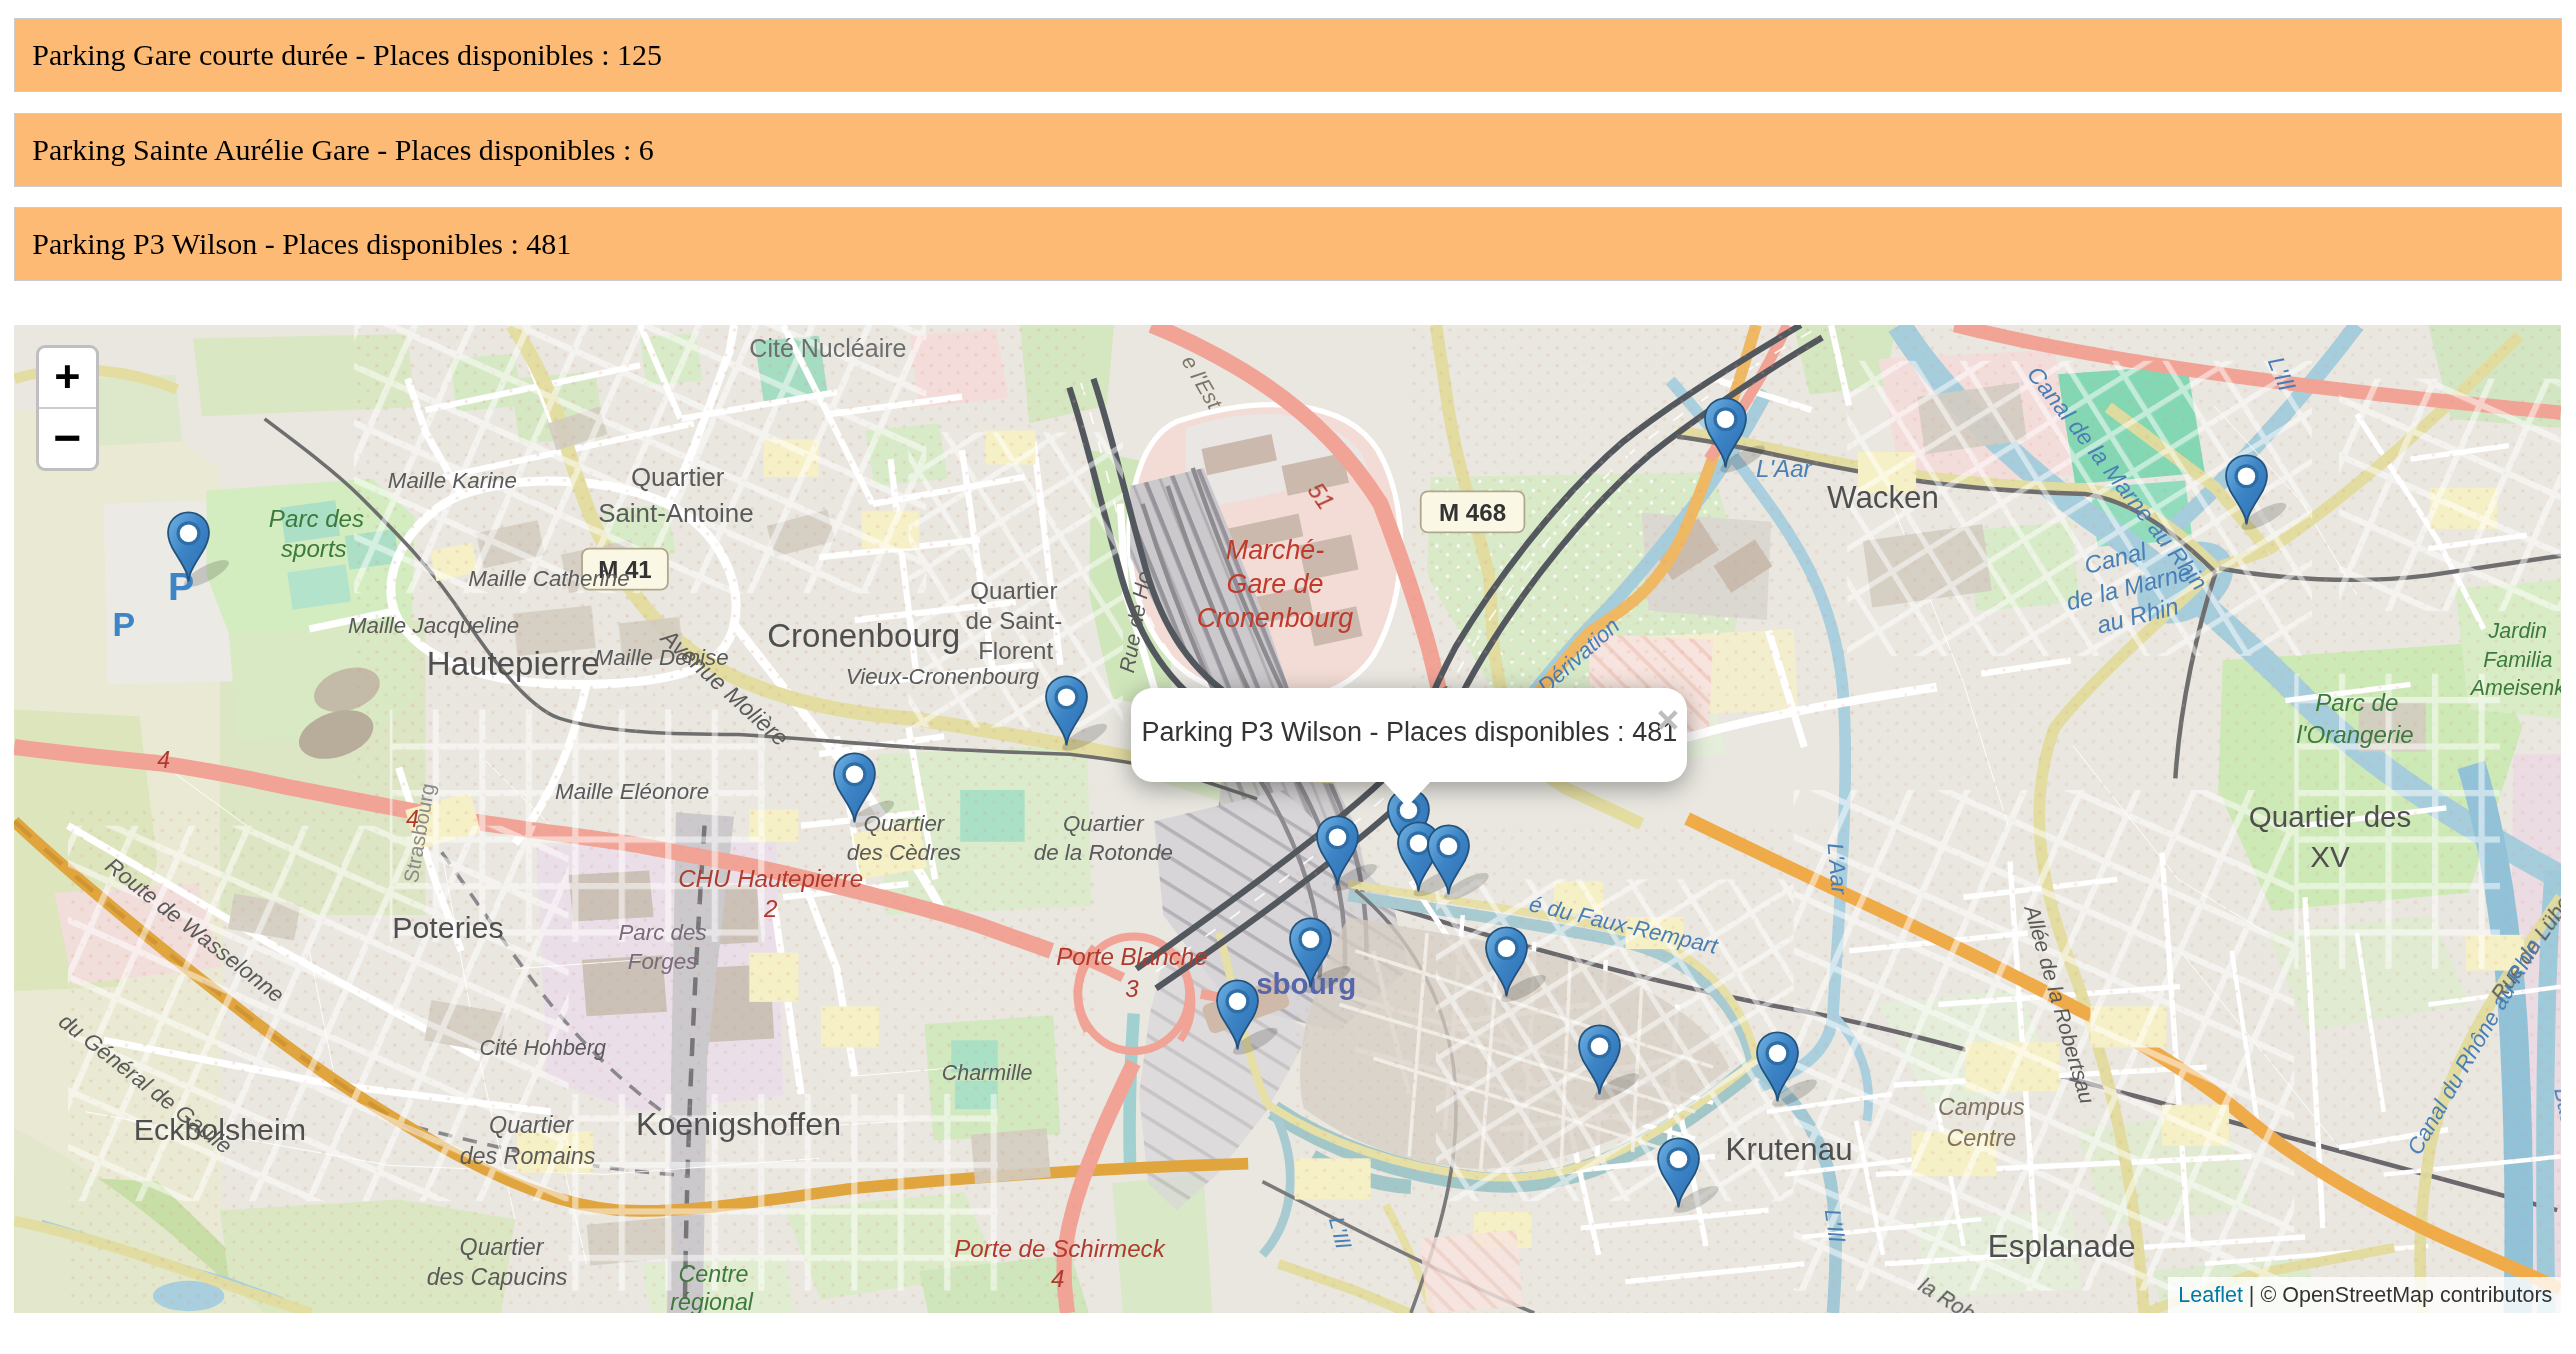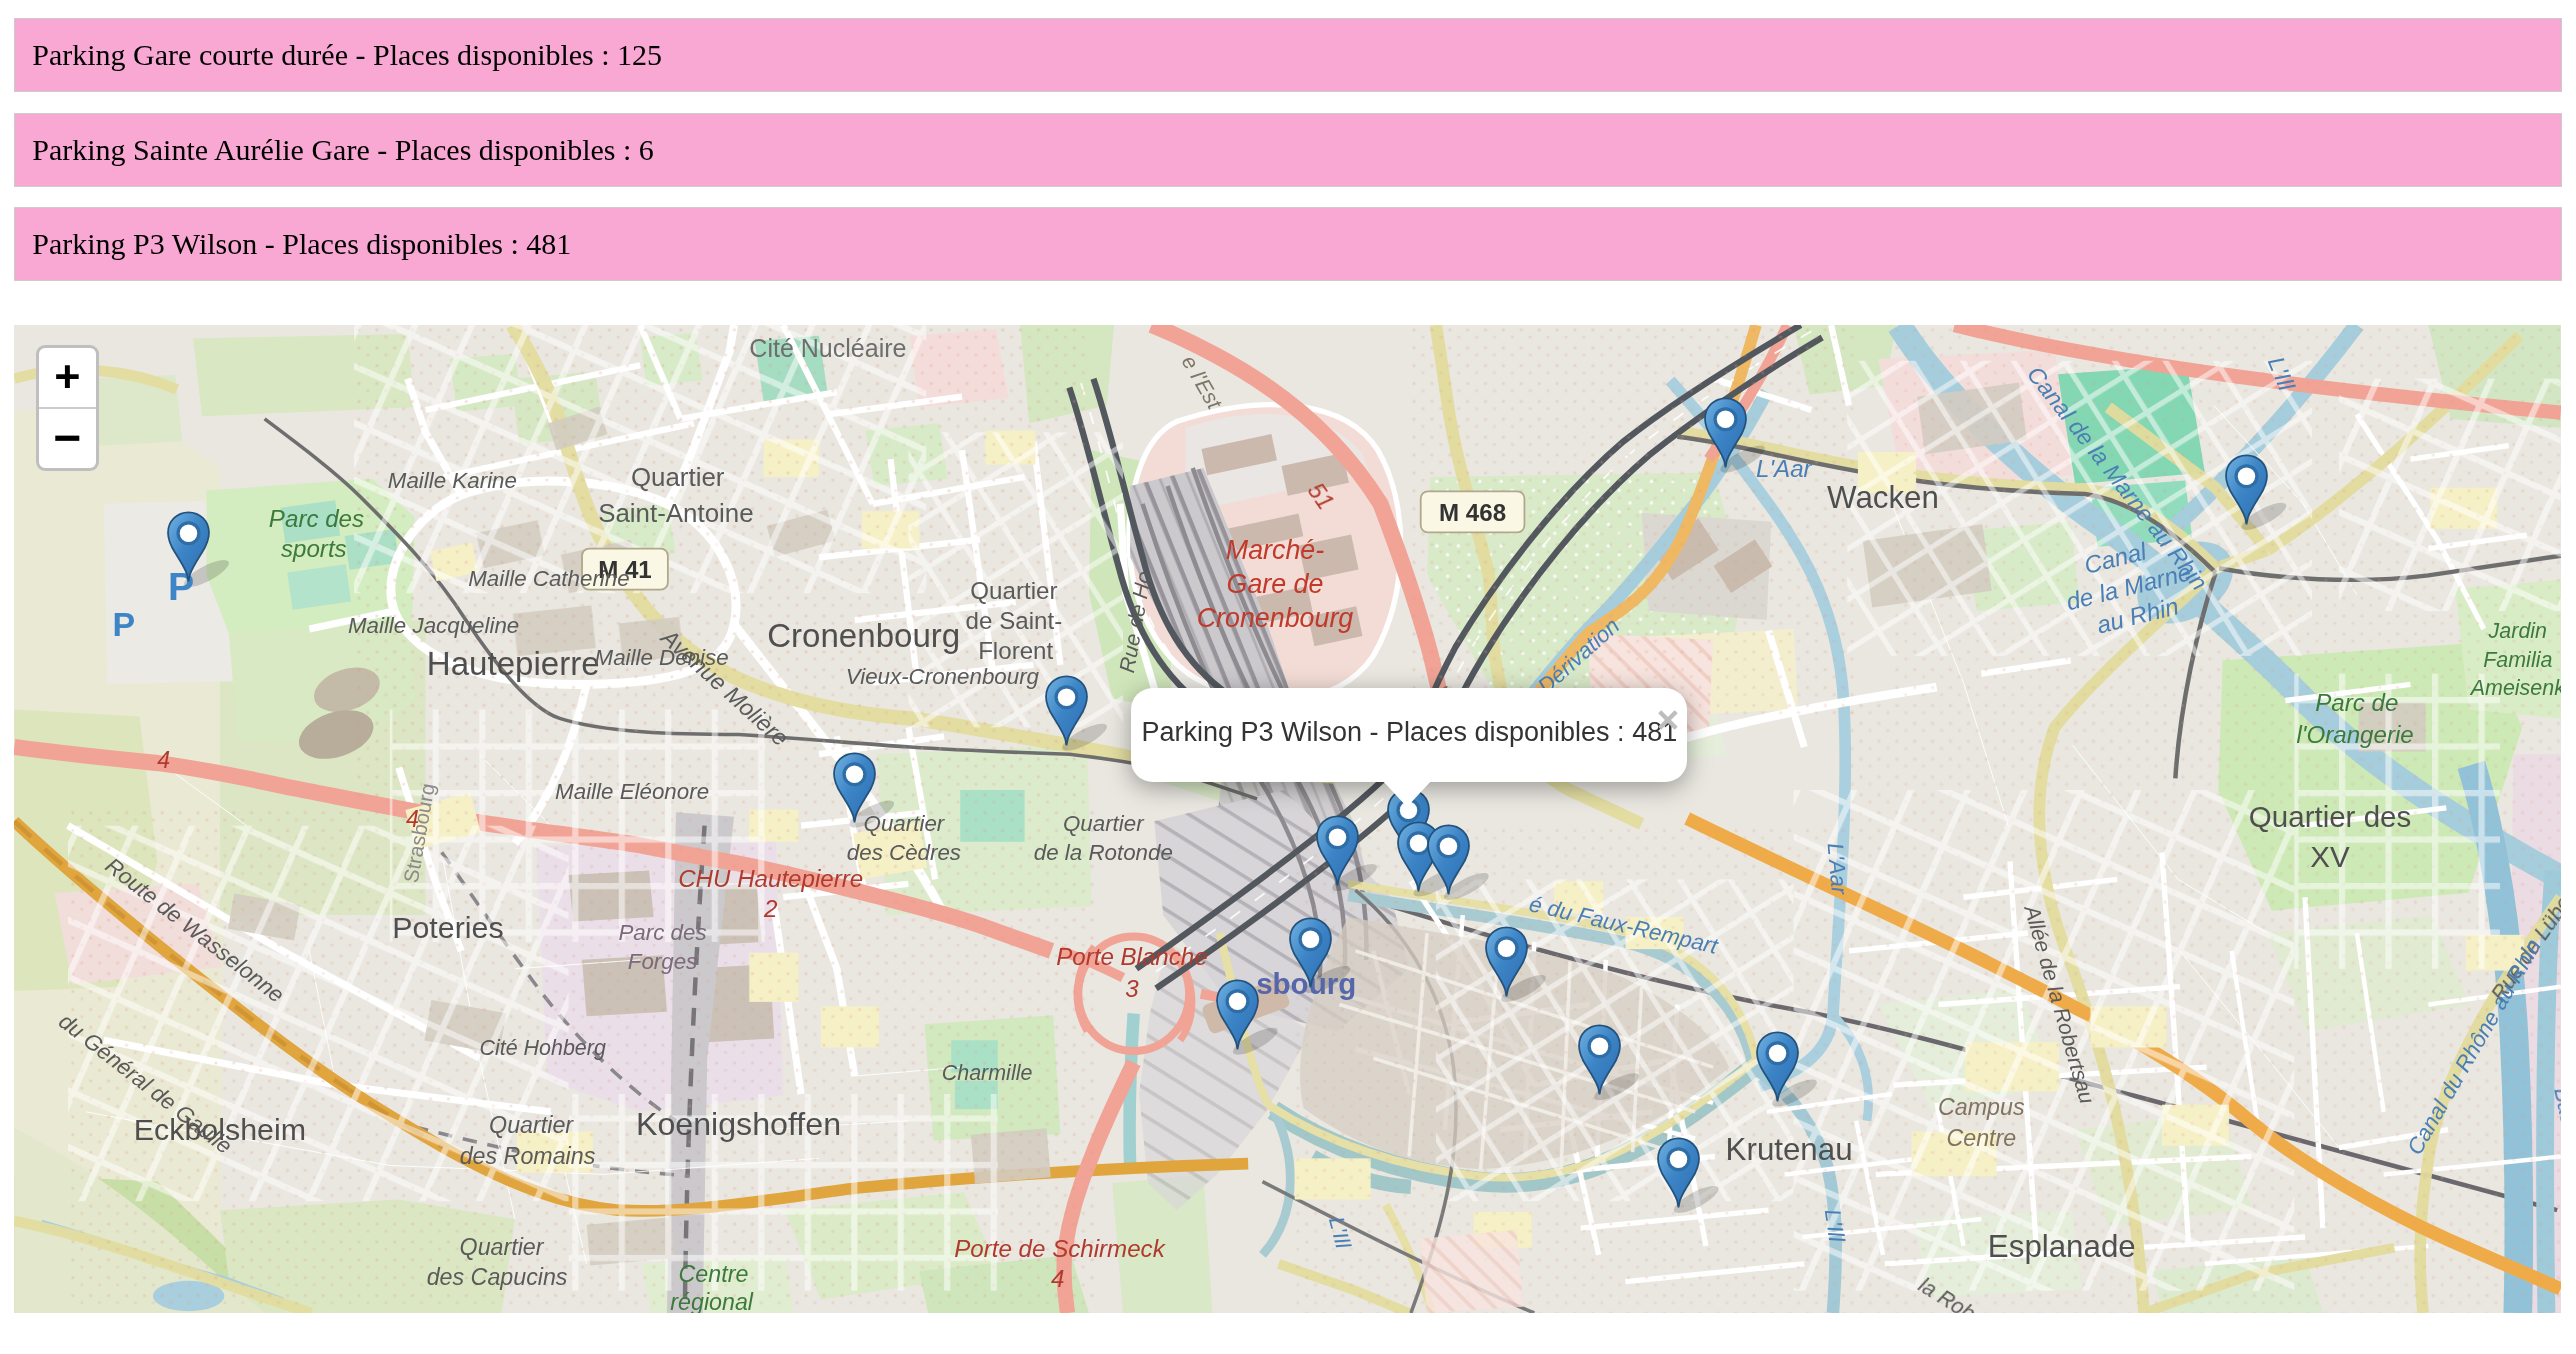--- a/index.html
+++ b/index.html
@@ -1,17 +1,17 @@
 <!DOCTYPE html>
 <html style="font-size:14.3px"><head>
 <meta charset="utf-8">
 <style>
 html,body{margin:0;padding:0;background:#fff;}
 body{margin:0;padding:18px 14.3px 0;font-family:"Liberation Serif",serif;}
-.info{background:#f9a8d4;border:1.8px solid #cccccc;padding:19px 17px;margin:0 0 20.6px 0;font-size:30px;color:#000;}
+.info{background:#fdba74;border:1.8px solid #cccccc;padding:19px 17px;margin:0 0 20.6px 0;font-size:30px;color:#000;}
 
 #map{position:relative;width:2547px;height:988px;margin-top:44px;overflow:hidden;background:#e9e7e0;}
 #map svg.base{position:absolute;left:0;top:0;}
 .zoomctl{position:absolute;left:21.5px;top:19.7px;width:57px;border:3.6px solid rgba(0,0,0,0.25);border-radius:9px;background:#fff;z-index:40;}
 .zoomctl .zb{width:57px;height:59px;text-align:center;font-family:"Liberation Sans",sans-serif;font-weight:bold;font-size:45px;line-height:57px;color:#000;}
 .zoomctl .sep{height:1.8px;background:#ccc;}
 .pin{position:absolute;z-index:30;}
 .popup{position:absolute;left:1117px;top:363px;width:556px;height:94px;background:#fff;border-radius:21.5px;box-shadow:0 5.4px 25px rgba(0,0,0,0.35);z-index:50;}
 .popup .ptxt{position:absolute;left:0;right:0;top:25px;text-align:center;font-family:"Liberation Sans",sans-serif;font-size:27px;line-height:39px;color:#333;white-space:nowrap;}
 .popup .pclose{position:absolute;right:8px;top:11.6px;font-family:"Liberation Sans",sans-serif;font-size:39px;font-weight:bold;color:#bdbdbd;line-height:39px;}
@@ -944,14 +944,15 @@
           <rect width="48" height="6" fill="#ffffff"></rect>
           <rect width="6" height="48" fill="#ffffff"></rect>
 </pattern>
 </defs>
 </svg>
     <div class="popup">
       <div class="ptxt">Parking P3 Wilson - Places disponibles : 481</div>
       <div class="pclose">×</div>
     </div>
 <div class="ptip"></div>
+<div class="attrib"><a>Leaflet</a> | © OpenStreetMap contributors</div>
 </div>
 
 
 </body></html>

